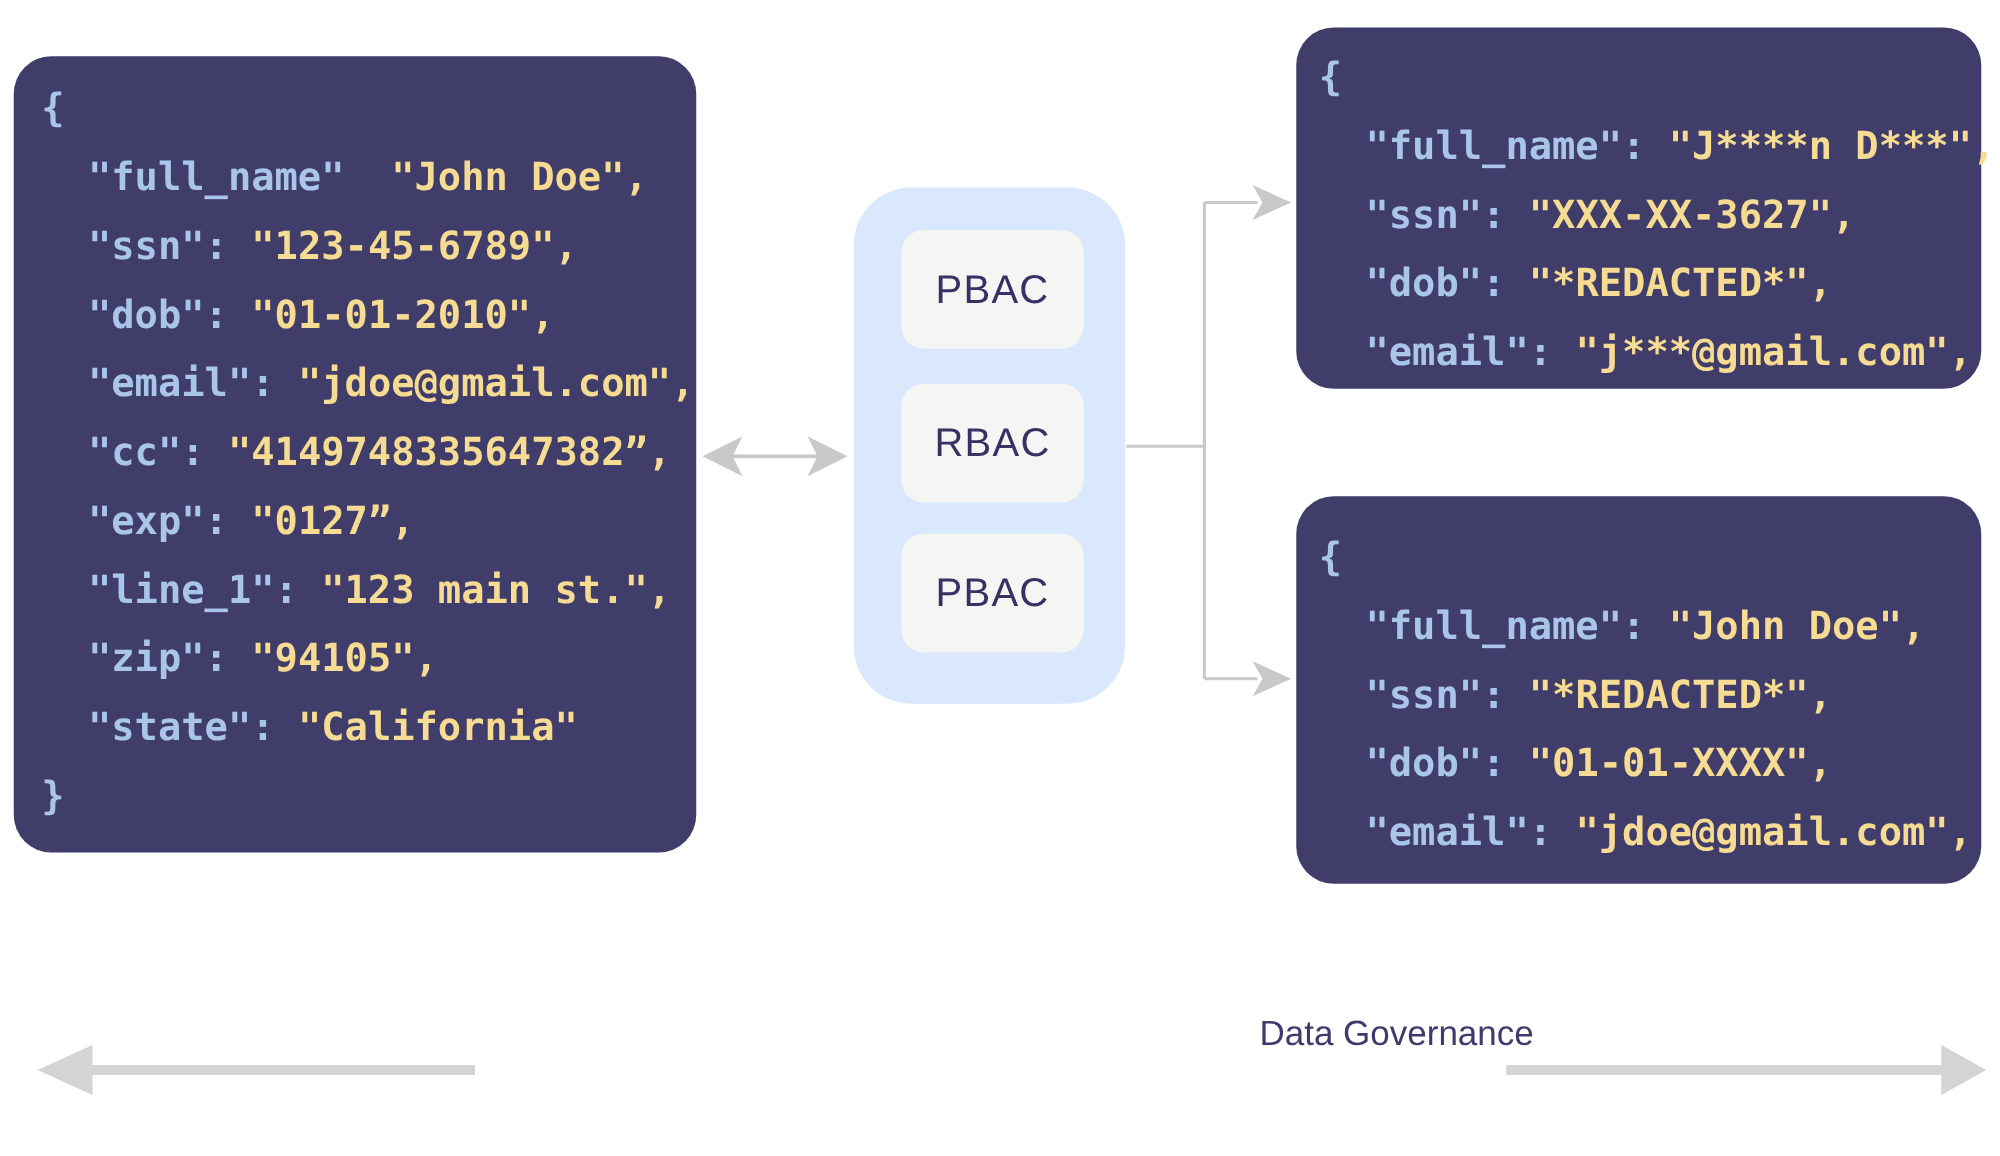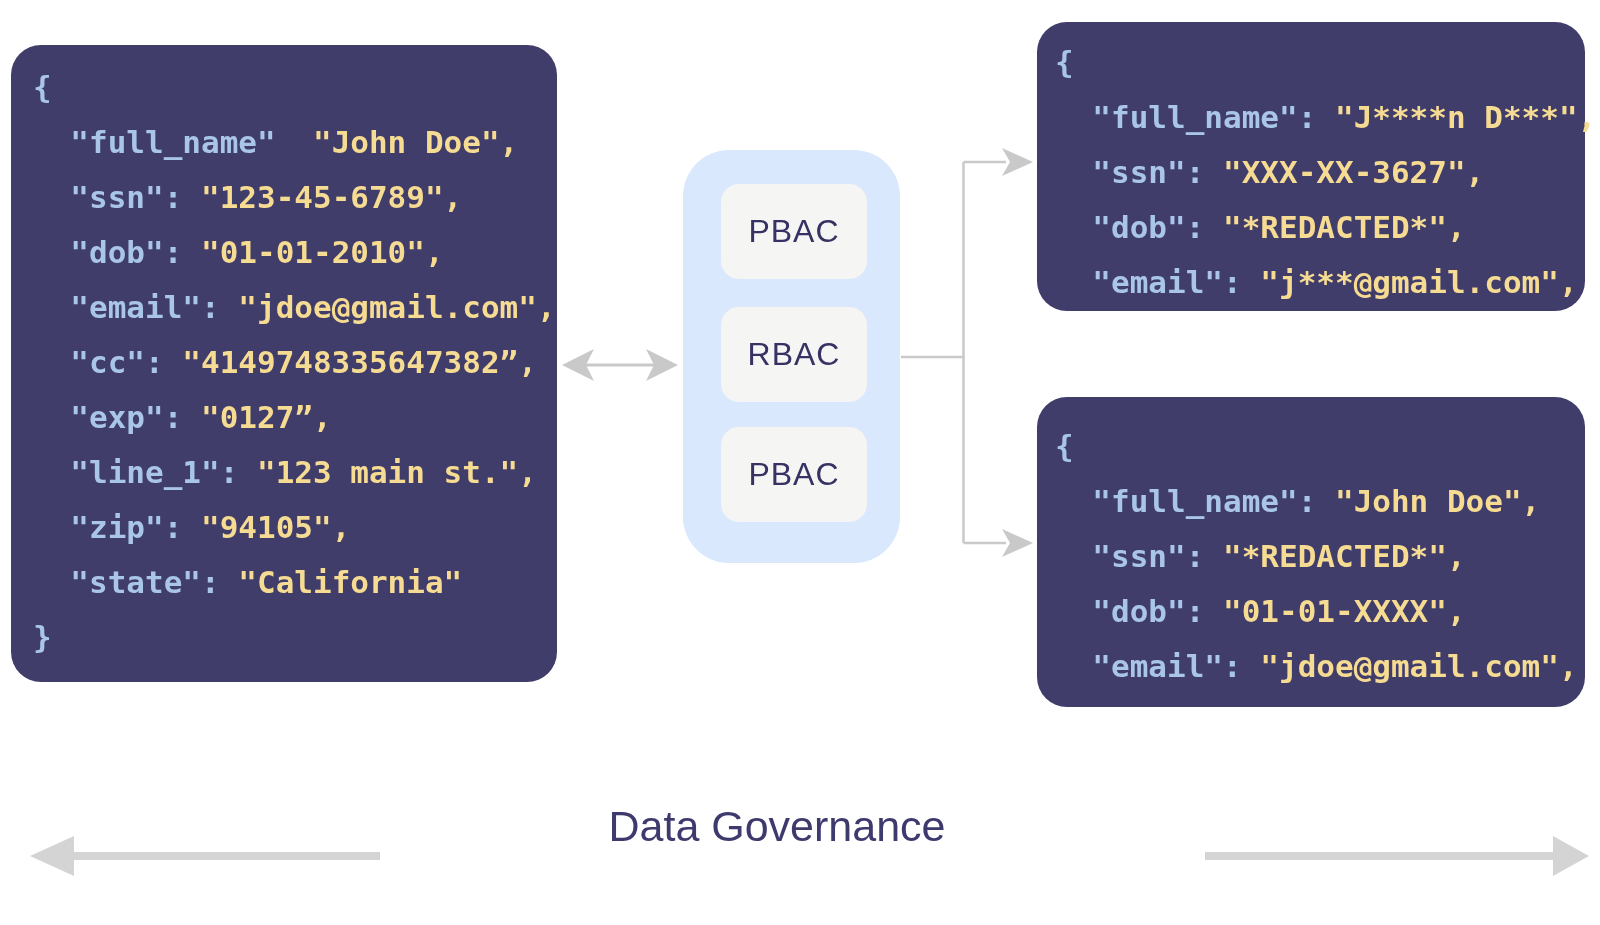--- a/index.html
+++ b/index.html
@@ -43,22 +43,22 @@
     display:flex;align-items:center;justify-content:center;
   }
   .key-box span{
     color:var(--label);font-size:32px;letter-spacing:1px;
   }
   #key-box-0{top:34px;}
   #key-box-1{top:157px;}
   #key-box-2{top:277px;}
   .connectors{position:absolute;left:0;top:0;width:1600px;height:925px;pointer-events:none;}
   .caption{
-    position:absolute;left:327px;top:798px;width:900px;text-align:center;
-    color:var(--title);font-size:43px;line-height:57px;
+    position:absolute;left:327px;top:798px;width:900px;text-align:right;
+    color:var(--title);font-size:28px;line-height:57px;
   }
 </style>
 </head>
 <body>
 
 <div class="stage">
 
   <section class="code-panel" id="source-panel">
     <pre class="code"><div class="code-line"><span class="k">{</span></div><div class="code-line"><span class="k">  "full_name"  </span><span class="v">"John Doe",</span></div><div class="code-line"><span class="k">  "ssn": </span><span class="v">"123-45-6789",</span></div><div class="code-line"><span class="k">  "dob": </span><span class="v">"01-01-2010",</span></div><div class="code-line"><span class="k">  "email": </span><span class="v">"jdoe@gmail.com",</span></div><div class="code-line"><span class="k">  "cc": </span><span class="v">"4149748335647382”,</span></div><div class="code-line"><span class="k">  "exp": </span><span class="v">"0127”,</span></div><div class="code-line"><span class="k">  "line_1": </span><span class="v">"123 main st.",</span></div><div class="code-line"><span class="k">  "zip": </span><span class="v">"94105",</span></div><div class="code-line"><span class="k">  "state": </span><span class="v">"California"</span></div><div class="code-line"><span class="k">}</span></div></pre>
   </section>

